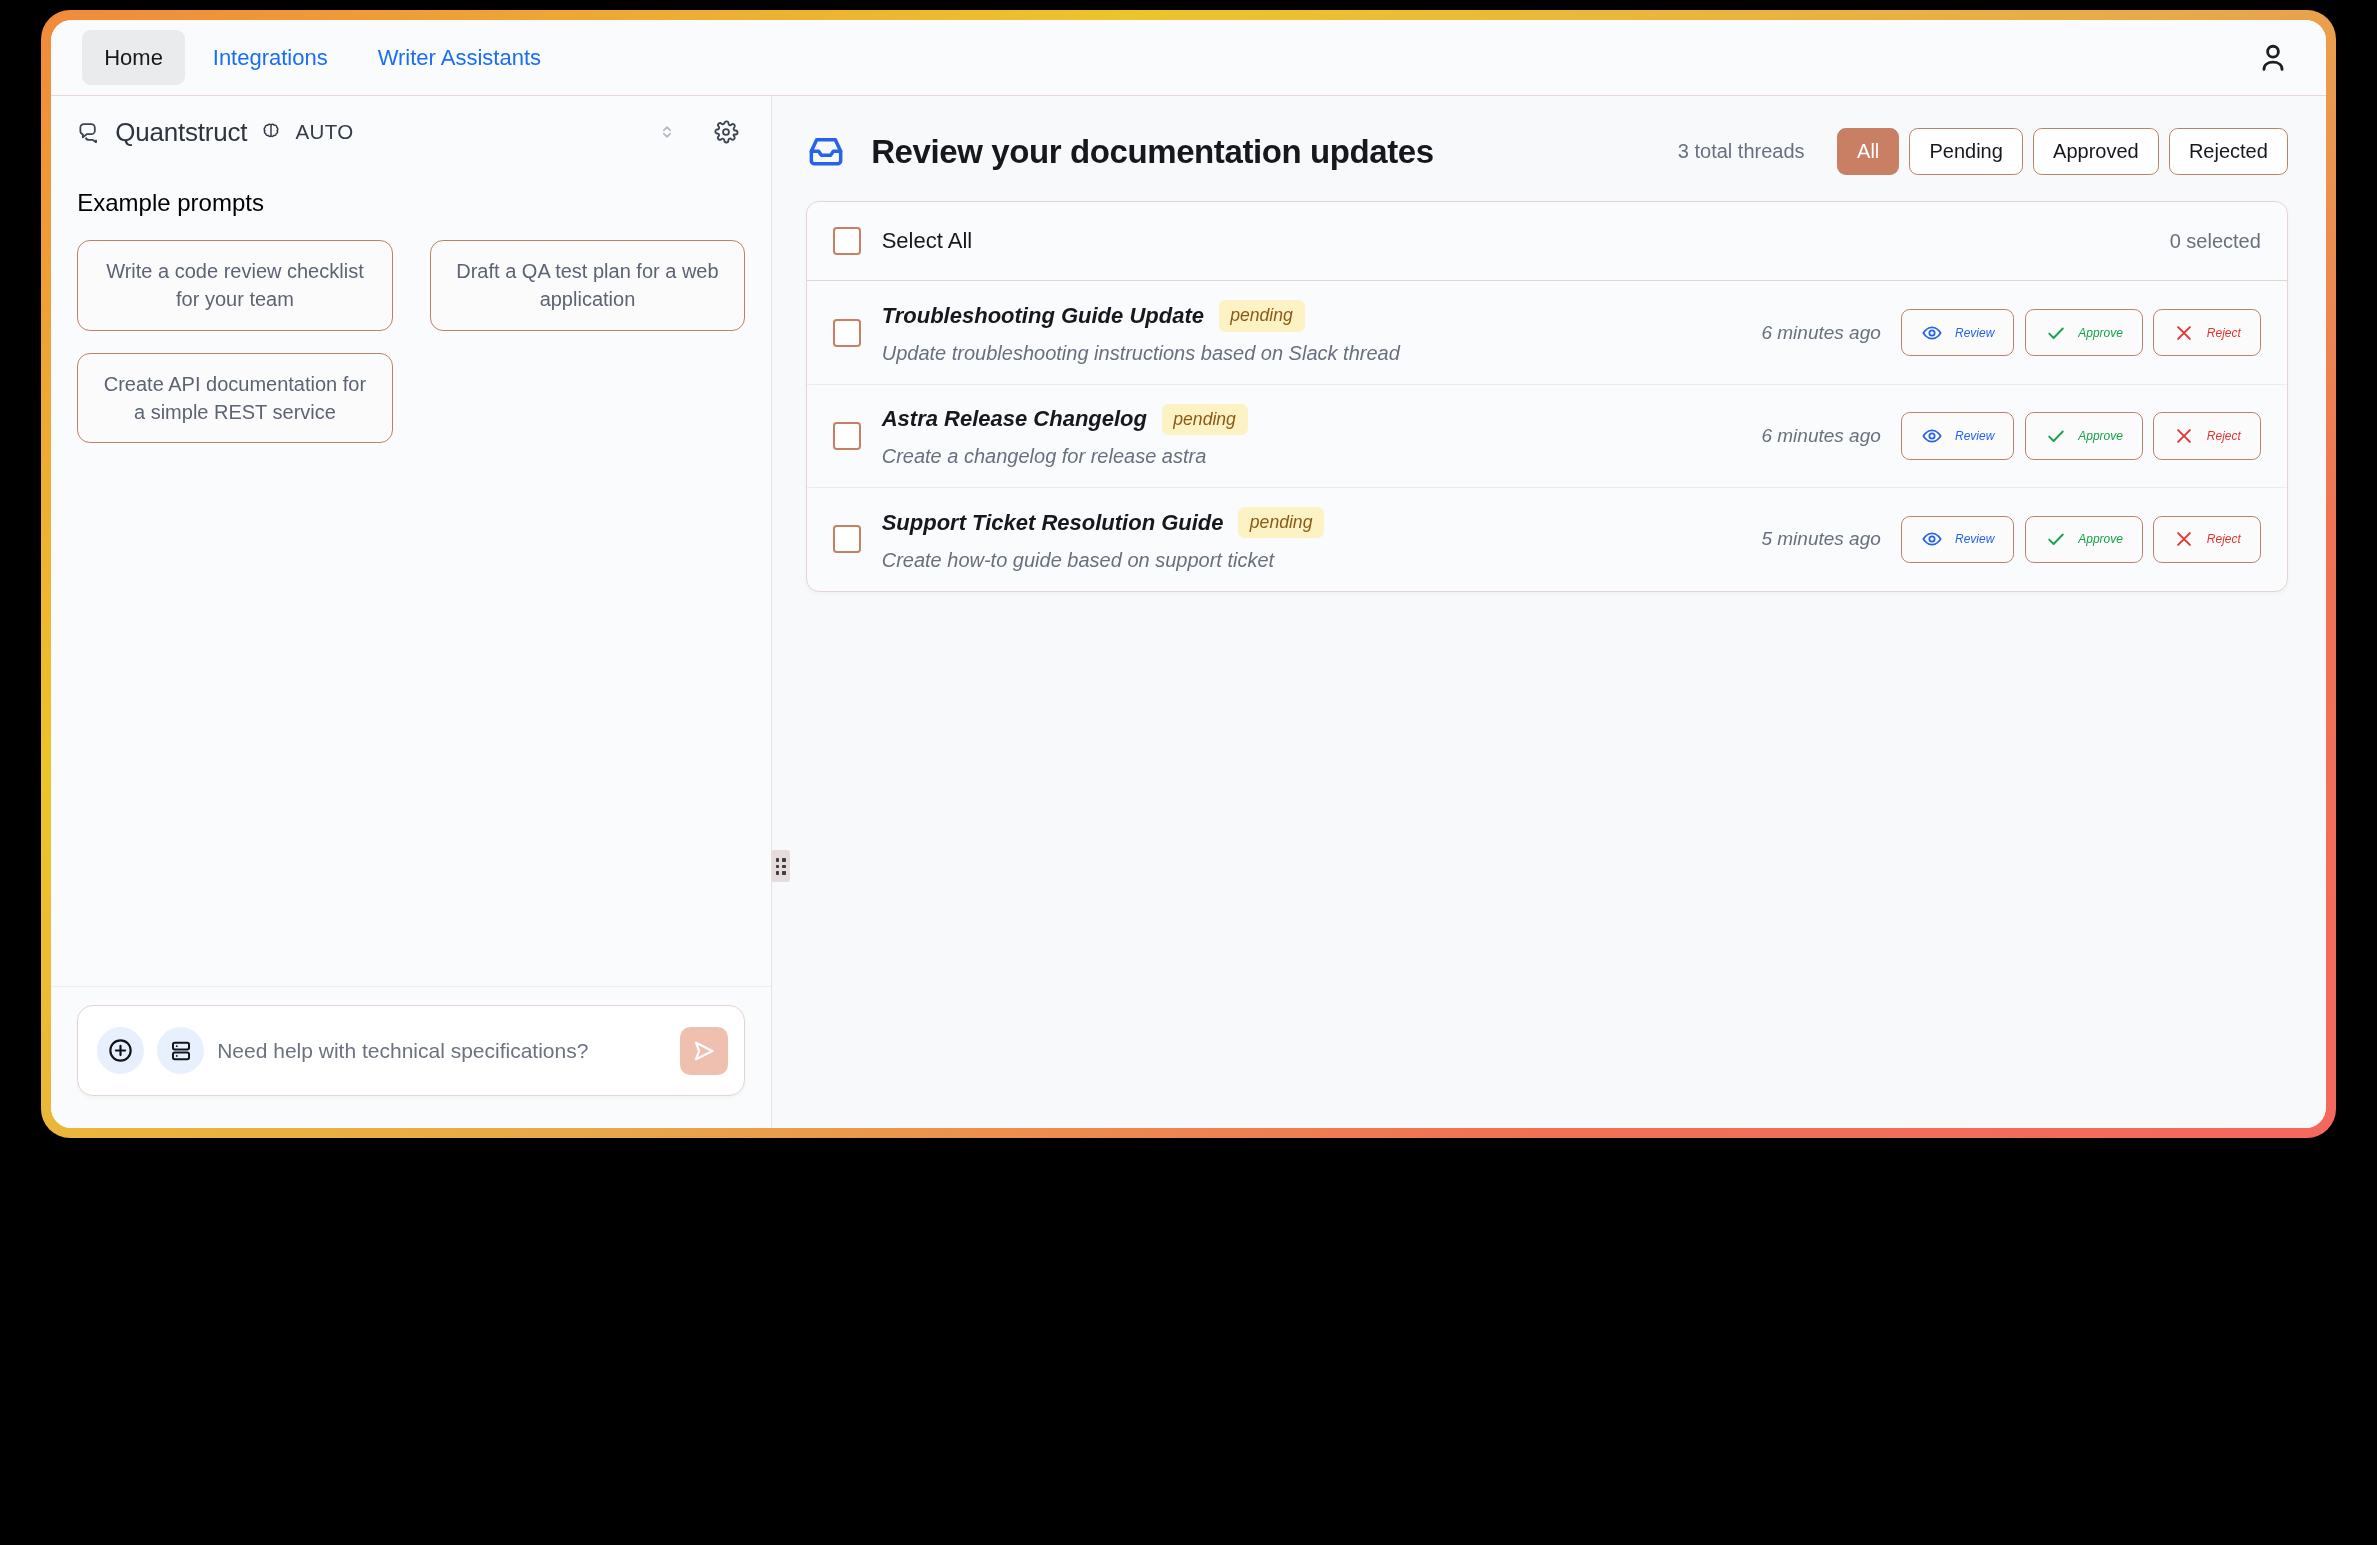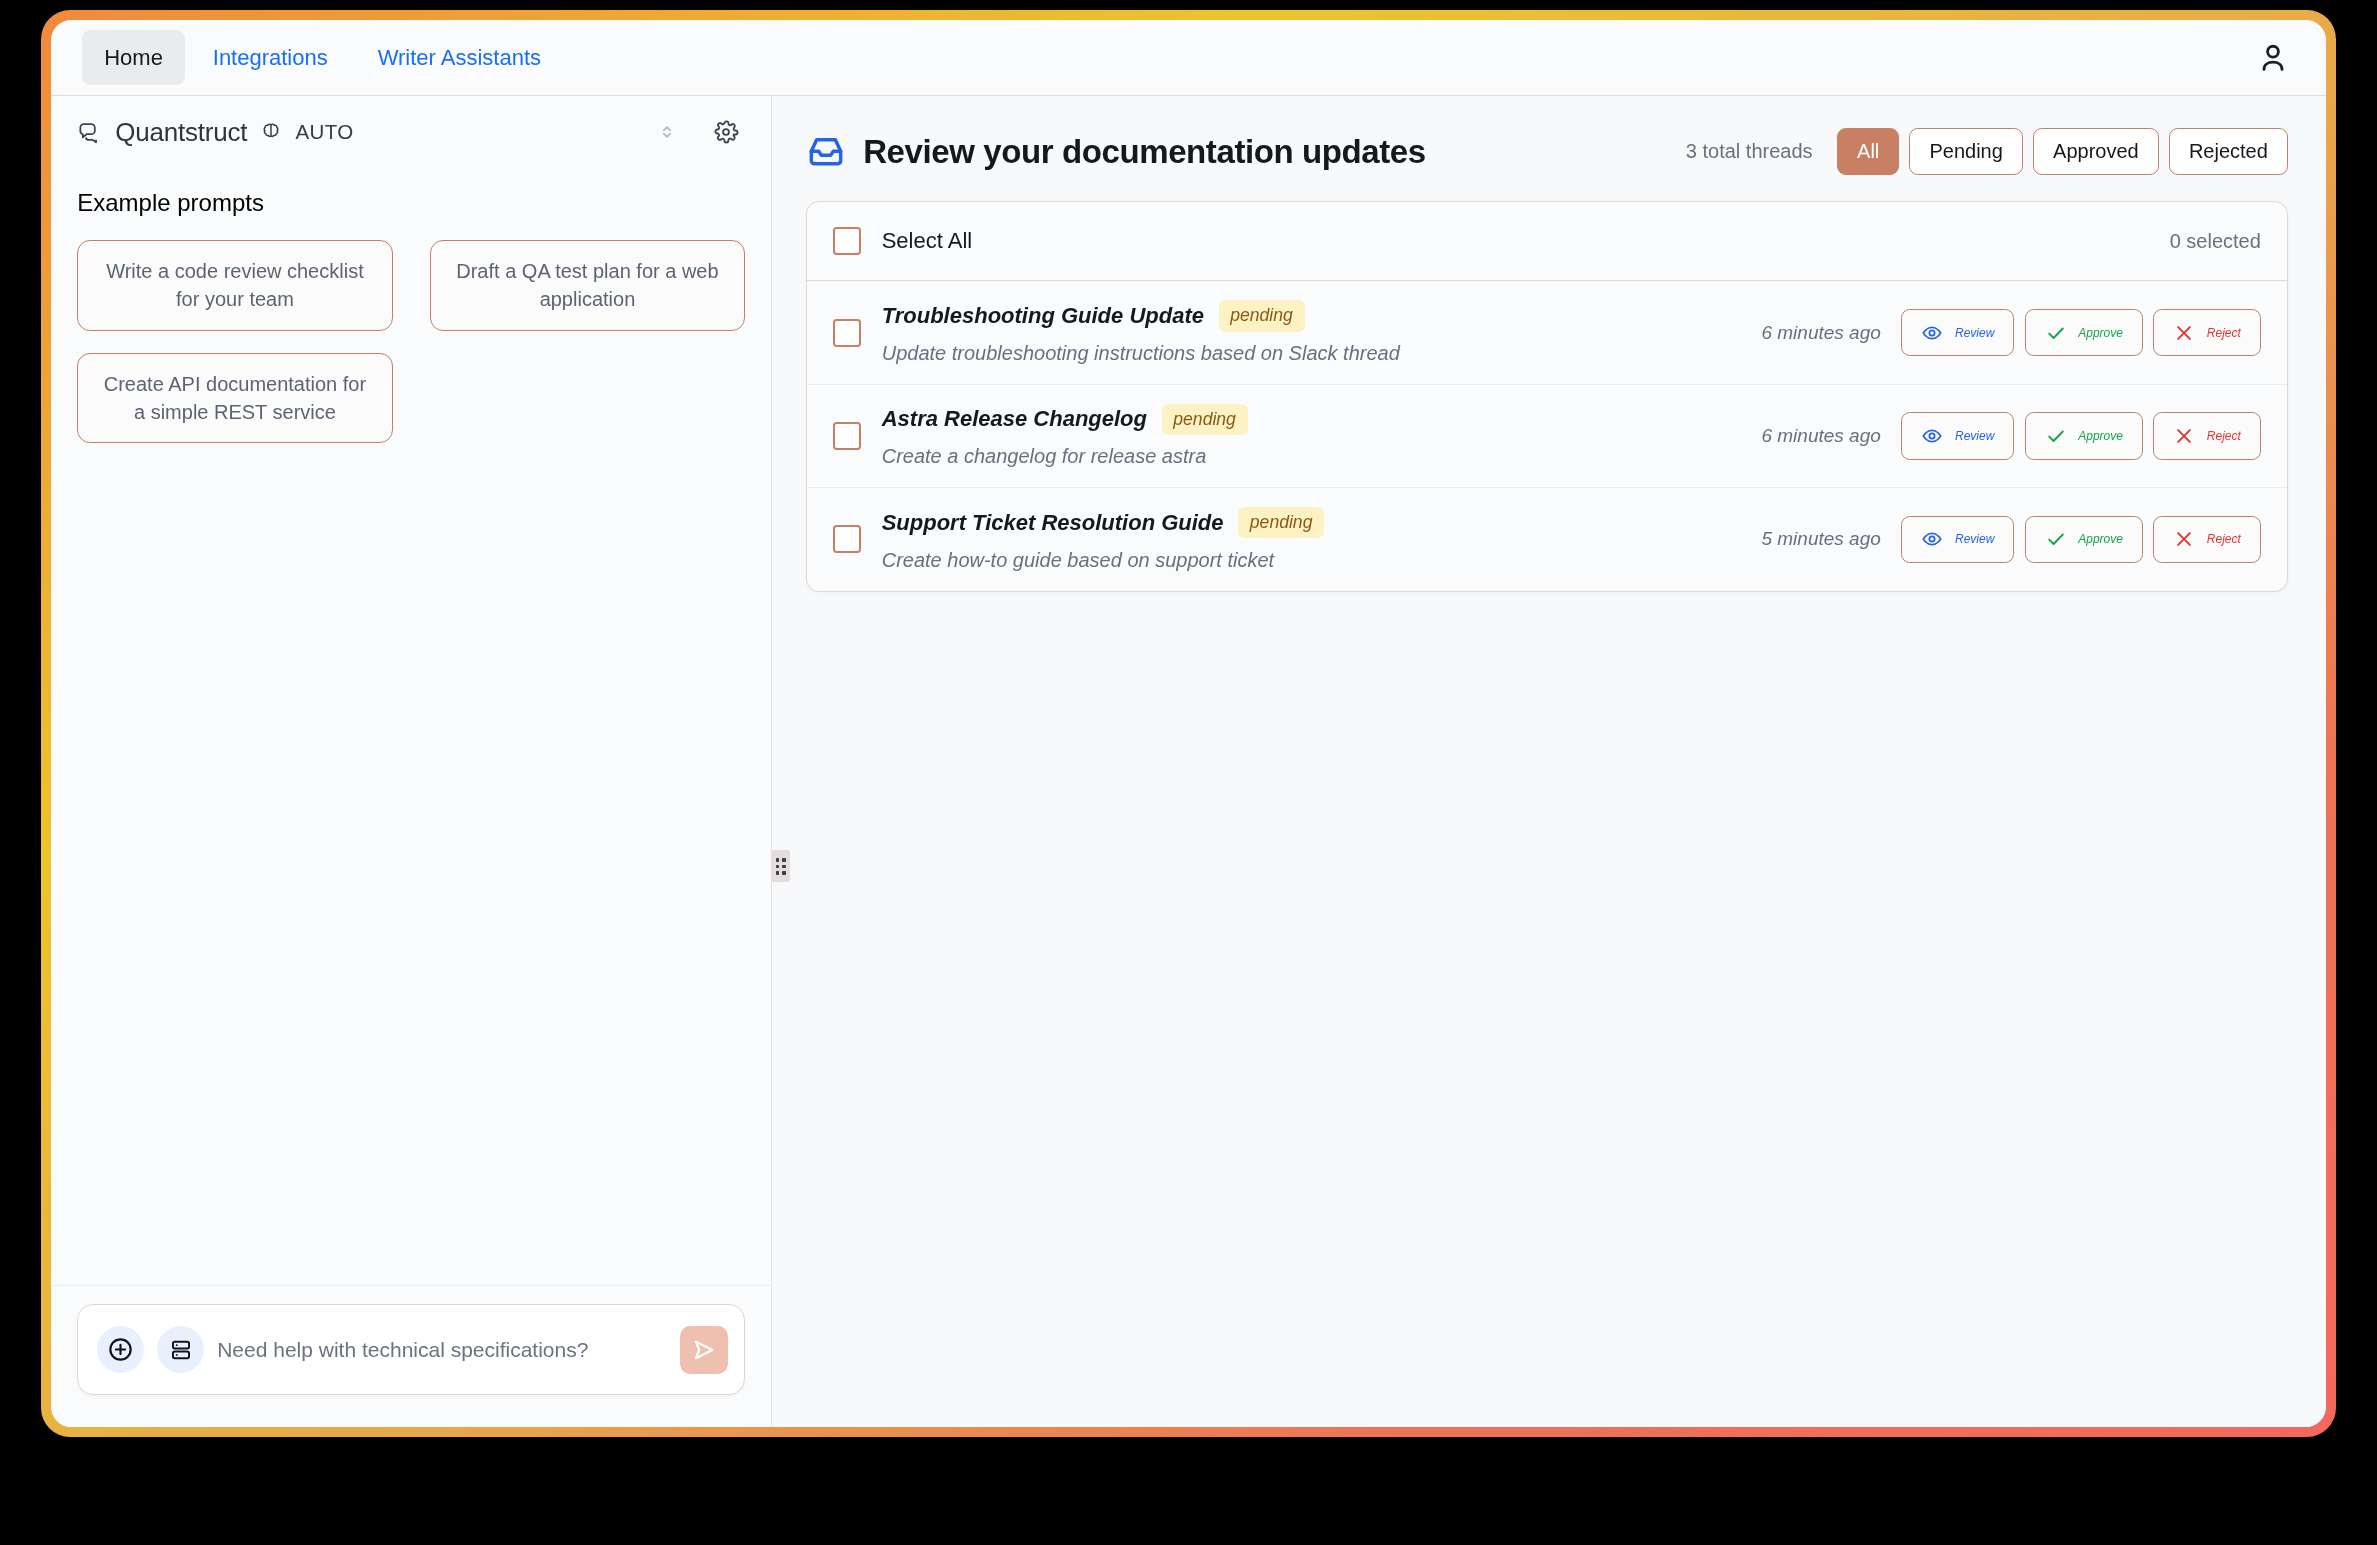--- a/index.html
+++ b/index.html
@@ -11,21 +11,21 @@
     font-family: "Liberation Sans", sans-serif;
     overflow: hidden;
   }
 
   
   #device-frame {
     position: absolute;
     left: 41px;
     top: 10.2px;
     width: 2295px;
-    height: 1427px;
+    height: 1128px;
     border-radius: 29px;
     background: linear-gradient(145deg, #f08a3c 0%, #ecc42c 28%, #e8a94a 55%, #ef7355 78%, #f4685e 100%);
     padding: 10.2px;
     box-shadow: 0 0 0 0.7px rgba(0,0,0,0.4);
   }
   #viewport {
     width: 100%;
     height: 100%;
     border-radius: 20.5px;
     background: #f8f9fa;
@@ -186,21 +186,21 @@
   #right-panel {
     flex: 1;
     background: #f8f9fa;
     padding: 32px 38px 0 34px;
     min-width: 0;
     overflow: hidden;
   }
   #review-header {
     display: flex;
     align-items: center;
-    gap: 4px;
+    gap: 12px;
     margin-bottom: 26px;
   }
   #inbox-icon { width: 40px; height: 40px; margin-right: 13px; flex-shrink: 0; }
   #review-title {
     font-size: 33px;
     font-weight: bold;
     color: #16181d;
     letter-spacing: -0.4px;
     white-space: nowrap;
   }

